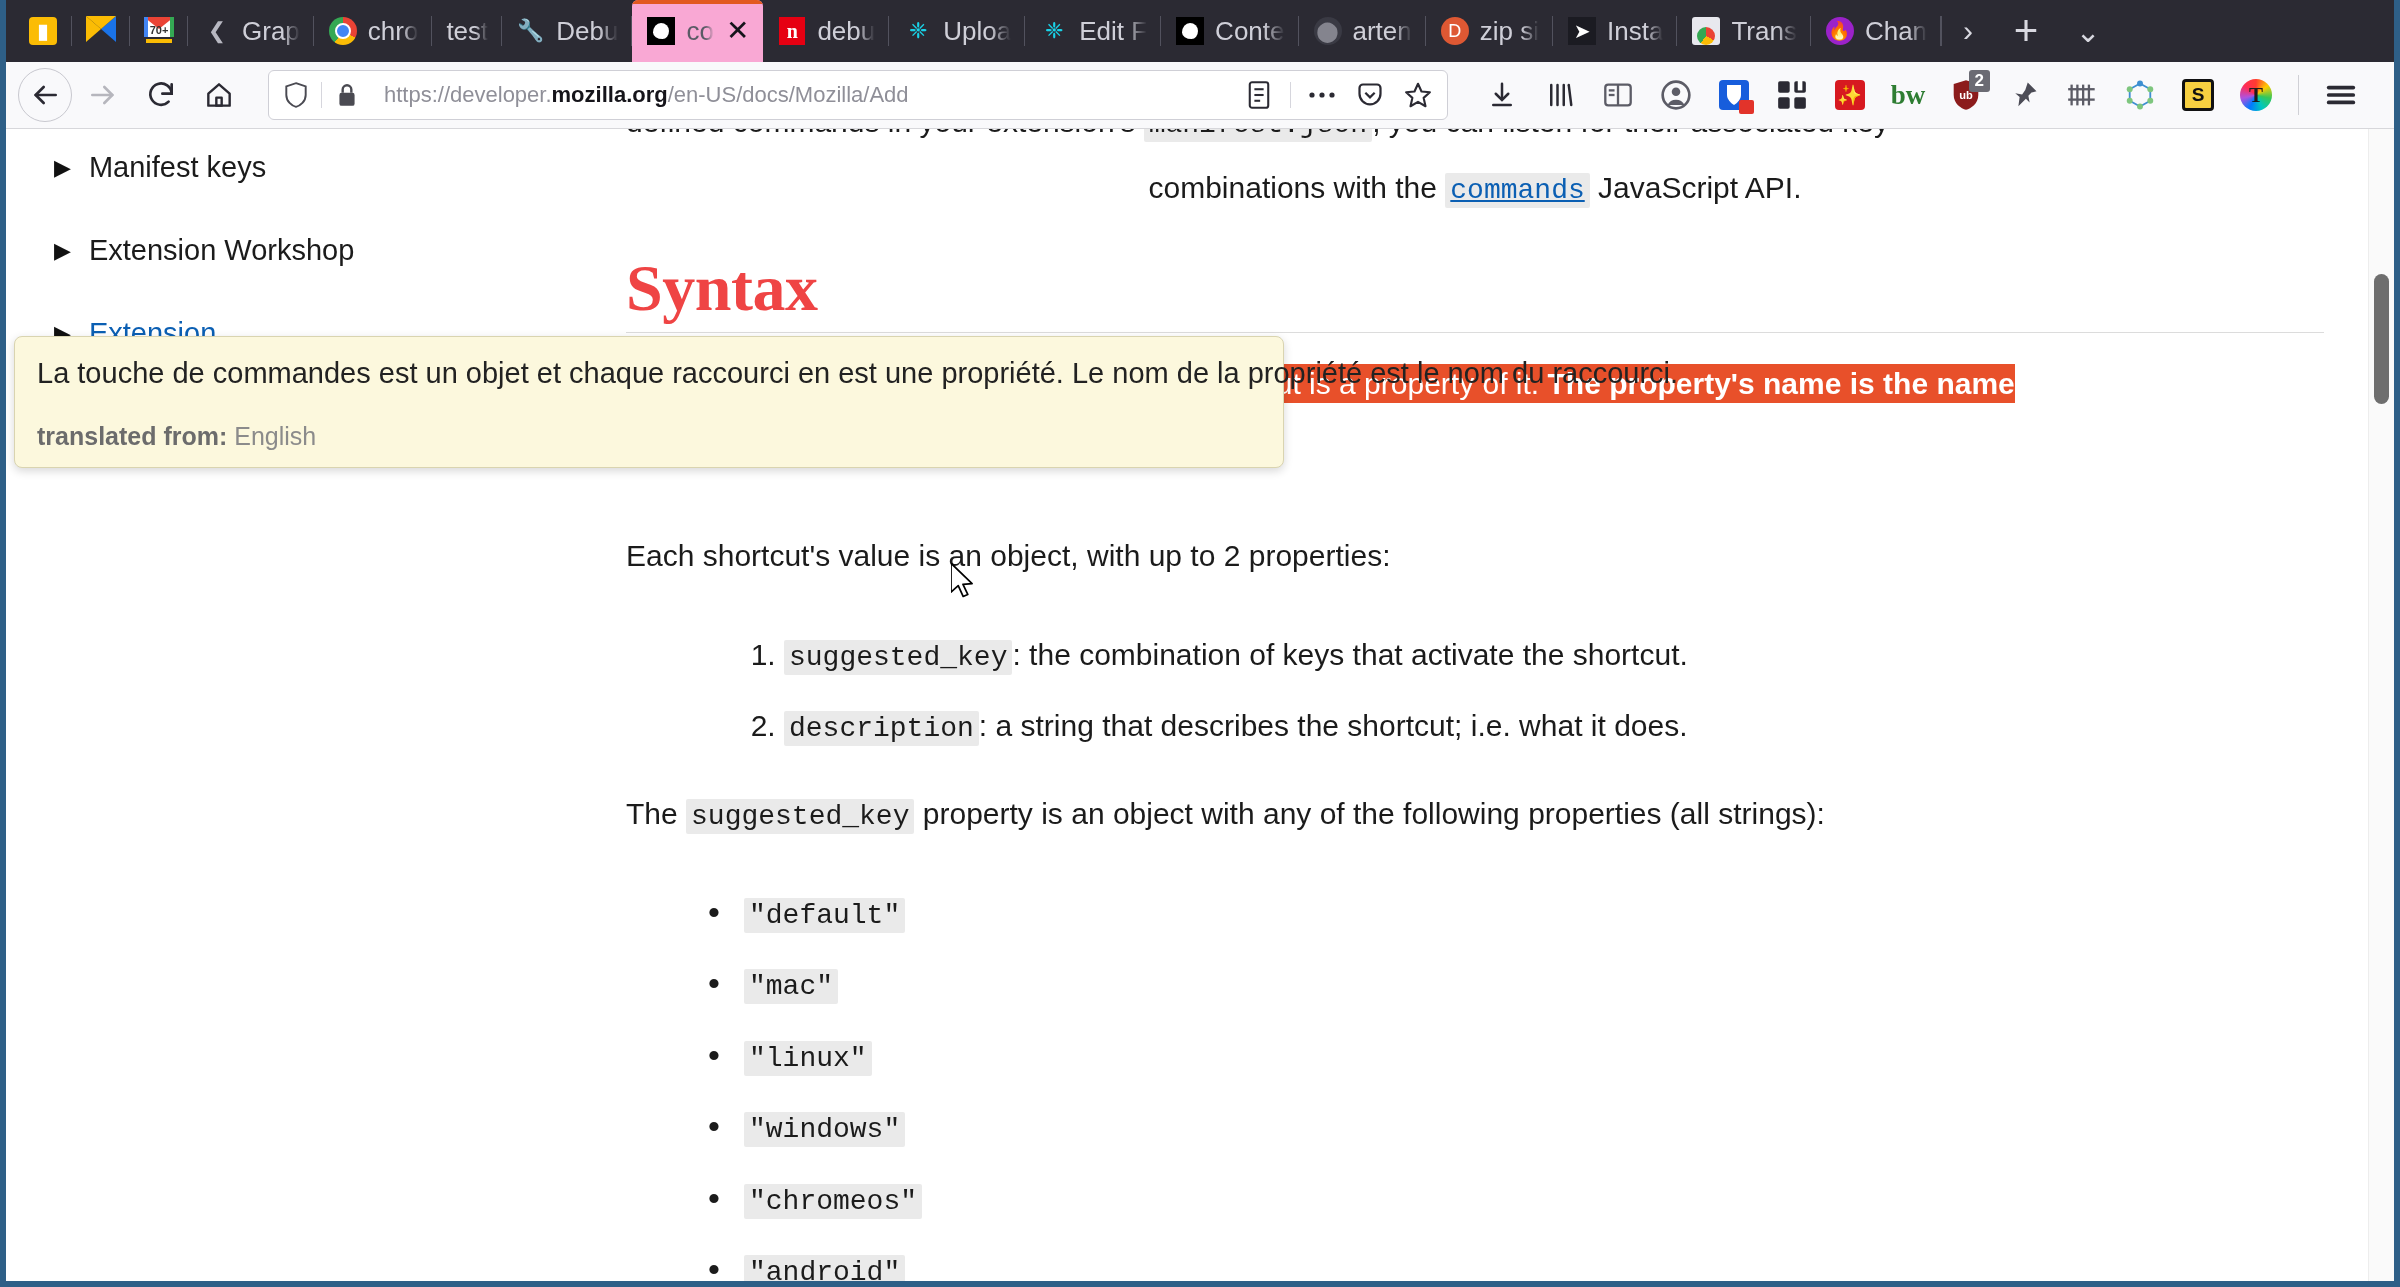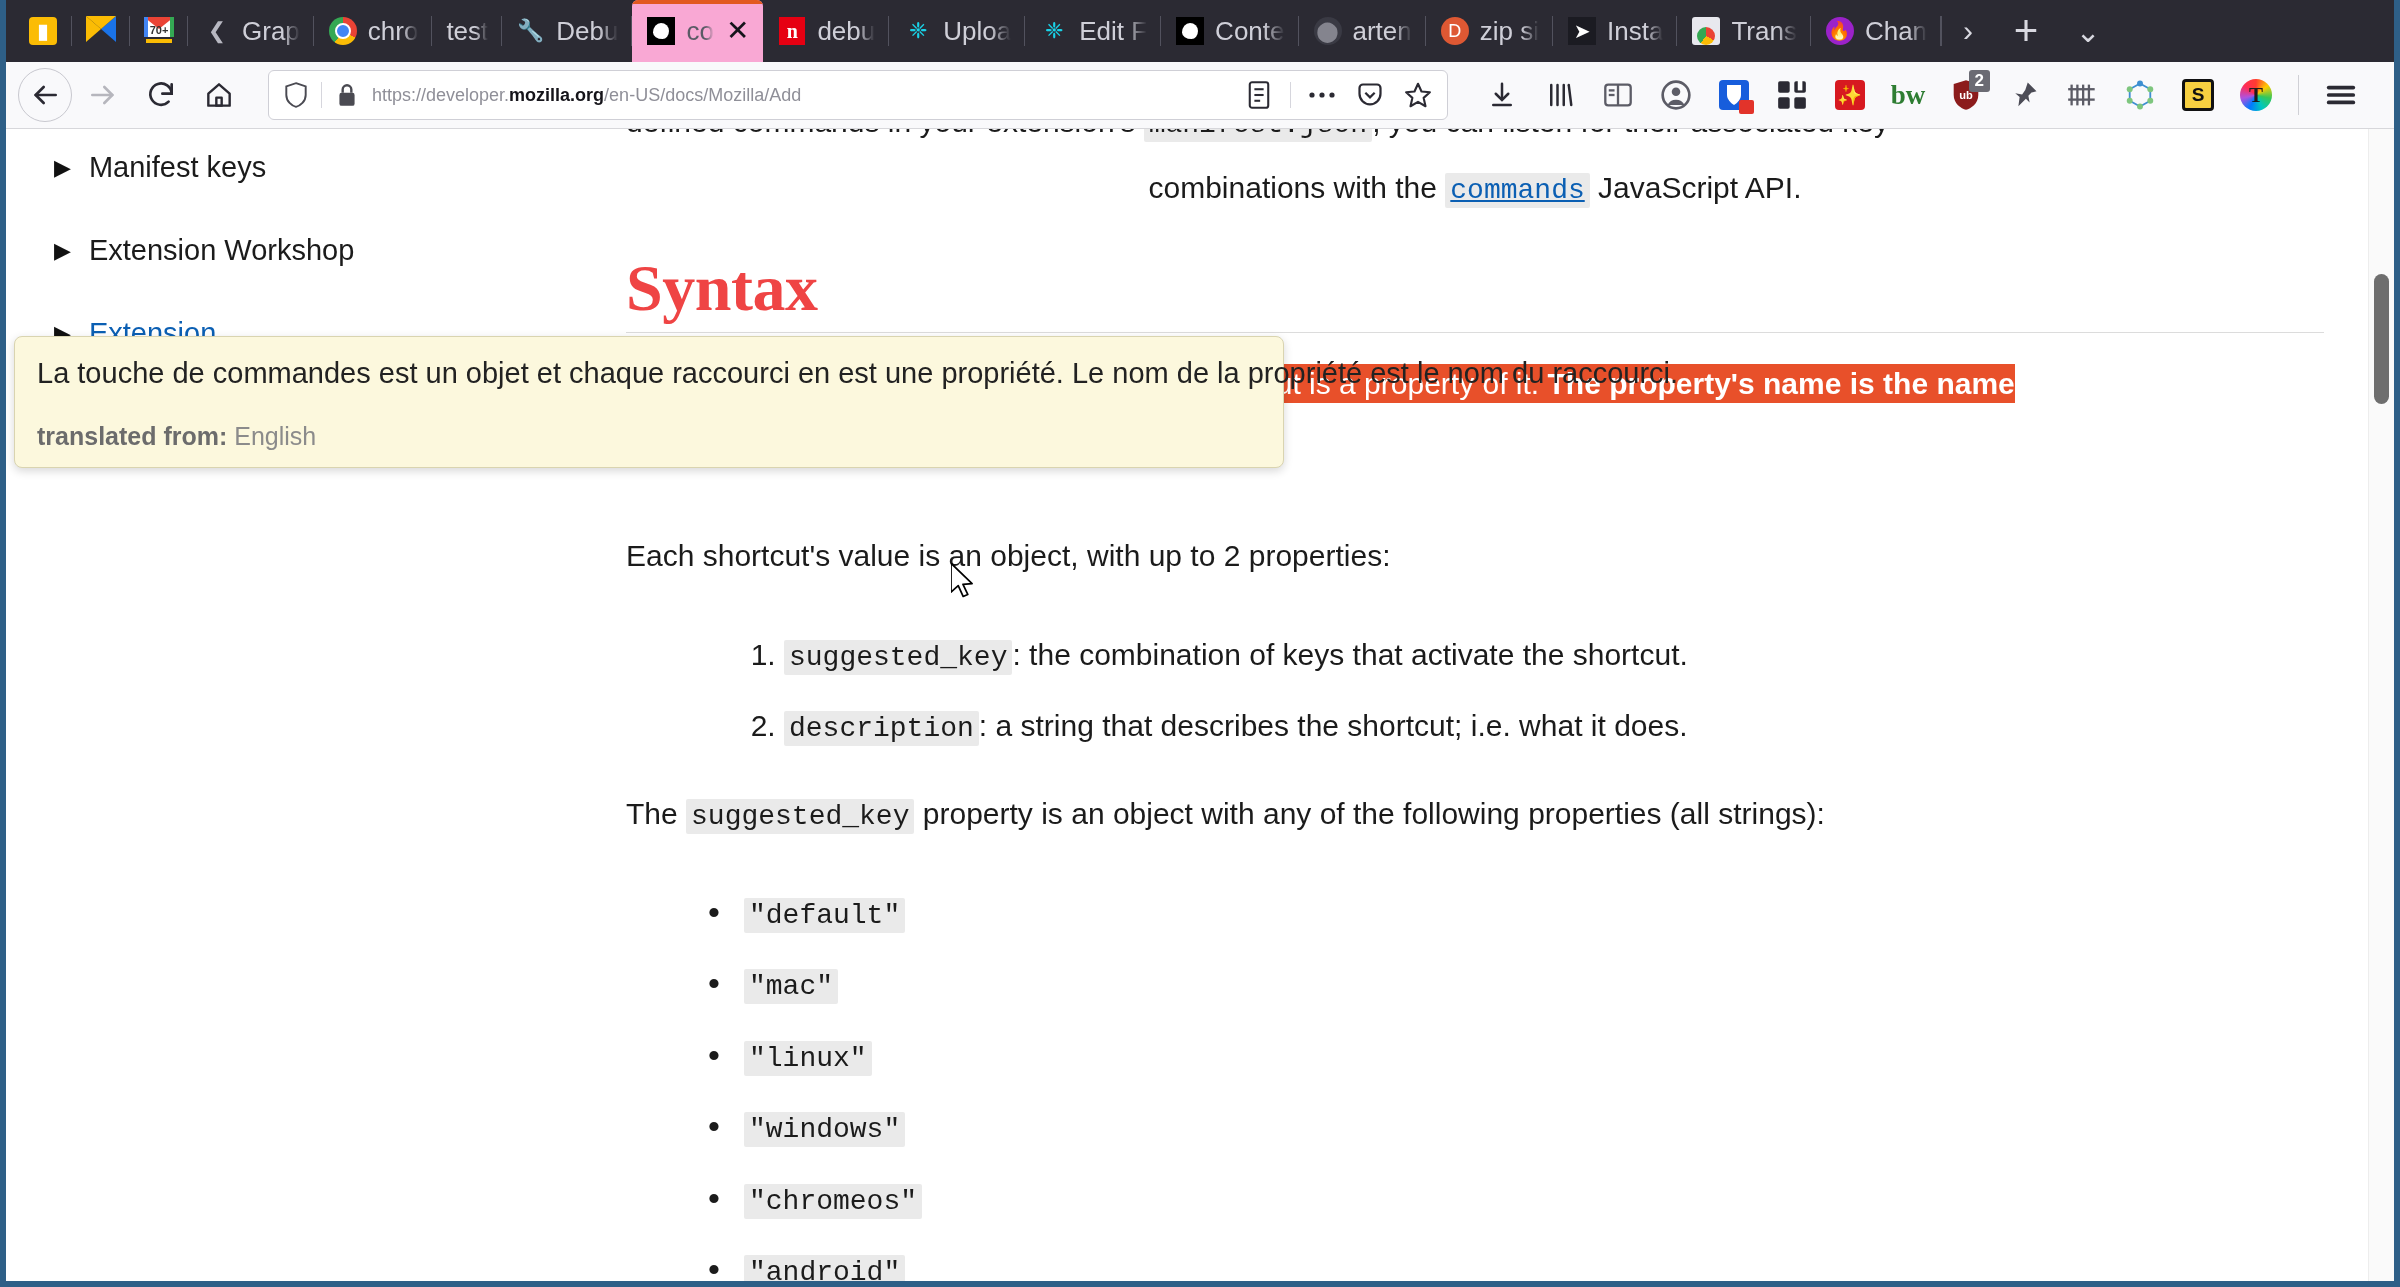--- a/index.html
+++ b/index.html
@@ -149,26 +149,27 @@
     display: flex; align-items: center;
     padding: 0 12px;
     gap: 10px;
     max-width: 1180px;
     position: relative;
   }
   #urlbar .ub-icon { display:flex;align-items:center;justify-content:center;width:30px;color:#4a4a52;}
   #urlbar .ub-sep { width:1px; height:26px; background:#d6d6dd; }
   #urlbar .ub-text {
     flex: 1 1 auto;
-    font-size: 18px;
+    font-size: 22px;
     color: #8f8f98;
     white-space: nowrap;
     overflow: hidden;
     -webkit-mask-image: linear-gradient(to right,#000 94%,transparent 100%);
     mask-image: linear-gradient(to right,#000 94%,transparent 100%);
+    margin-left: 12px;
   }
   #urlbar .ub-text b { color: #15141a; font-weight: 700; }
   #urlbar .ub-right { display:flex; align-items:center; gap:14px; }
   #urlbar .ub-right .ub-icon { width: 34px; }
 
   #toolbar-icons {
     display: flex; align-items: center; gap: 6px;
     padding-left: 6px;
   }
   .tbicon {

